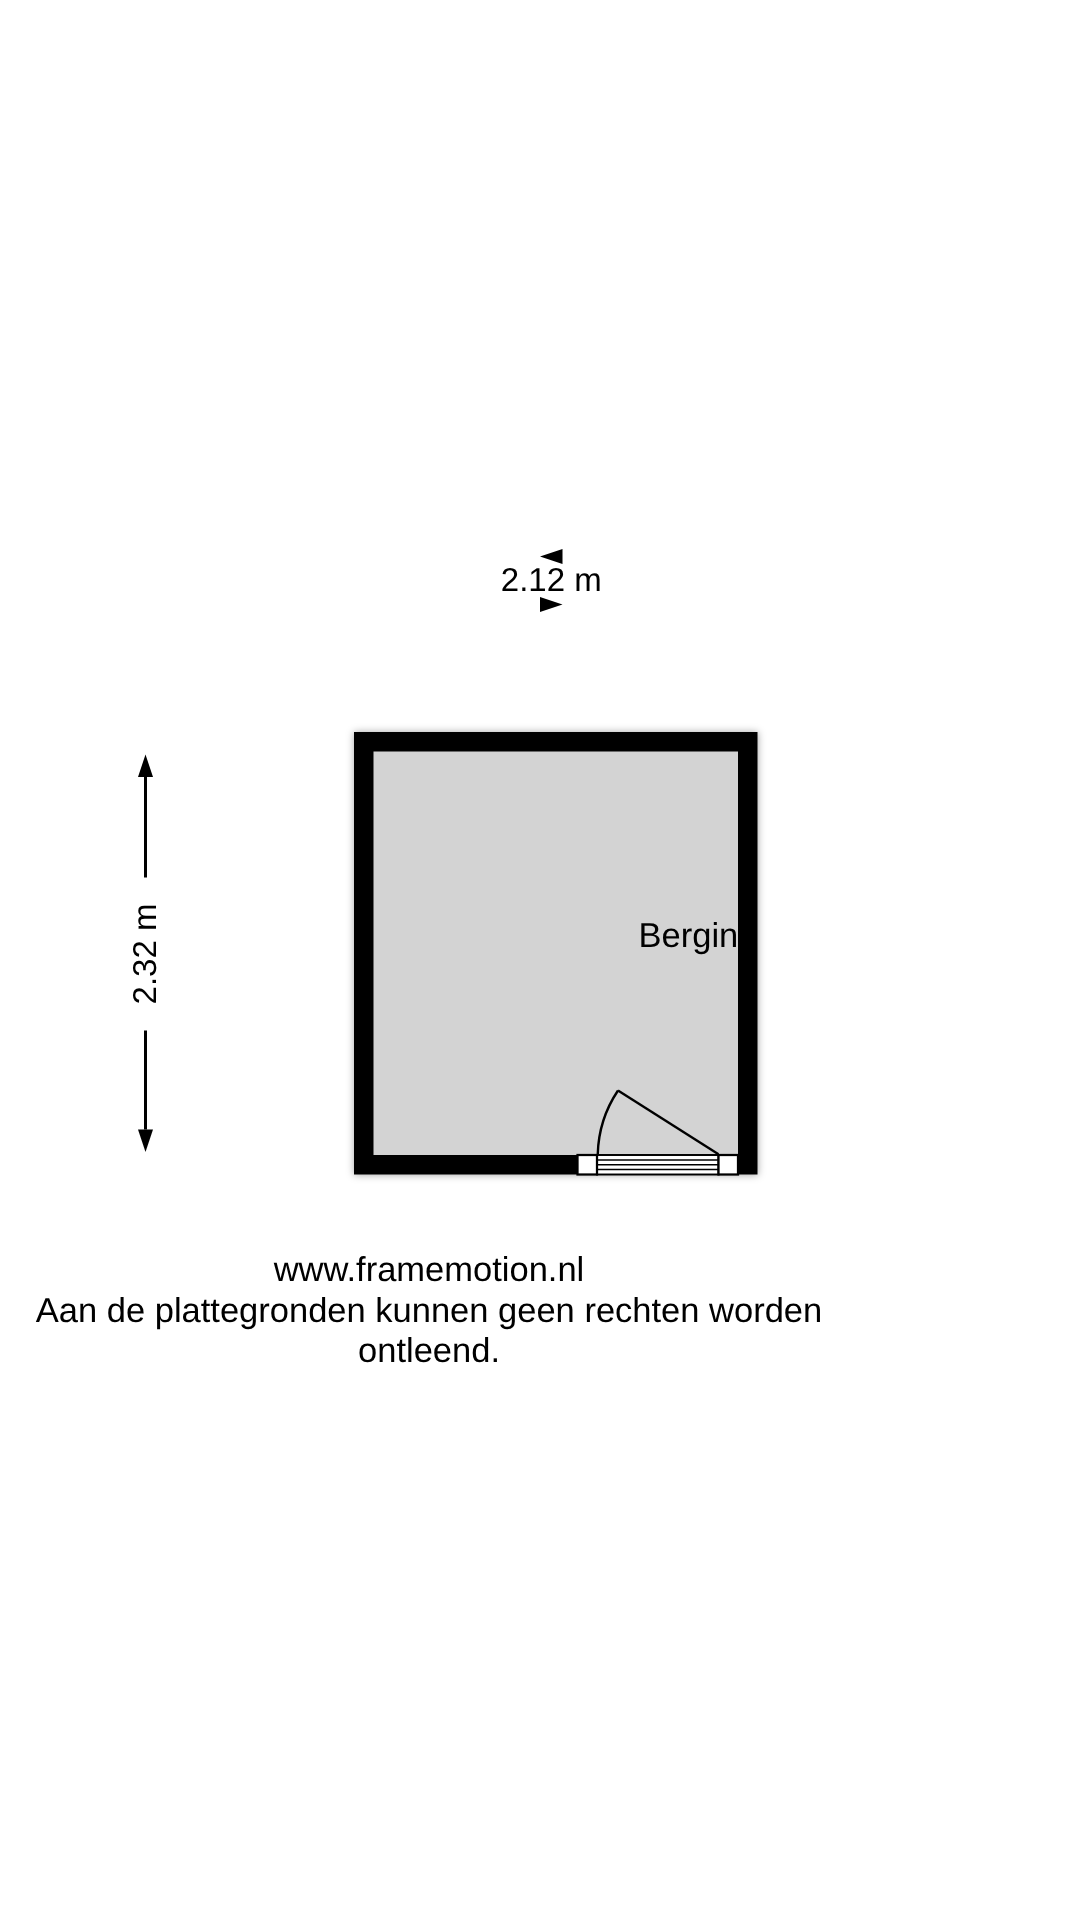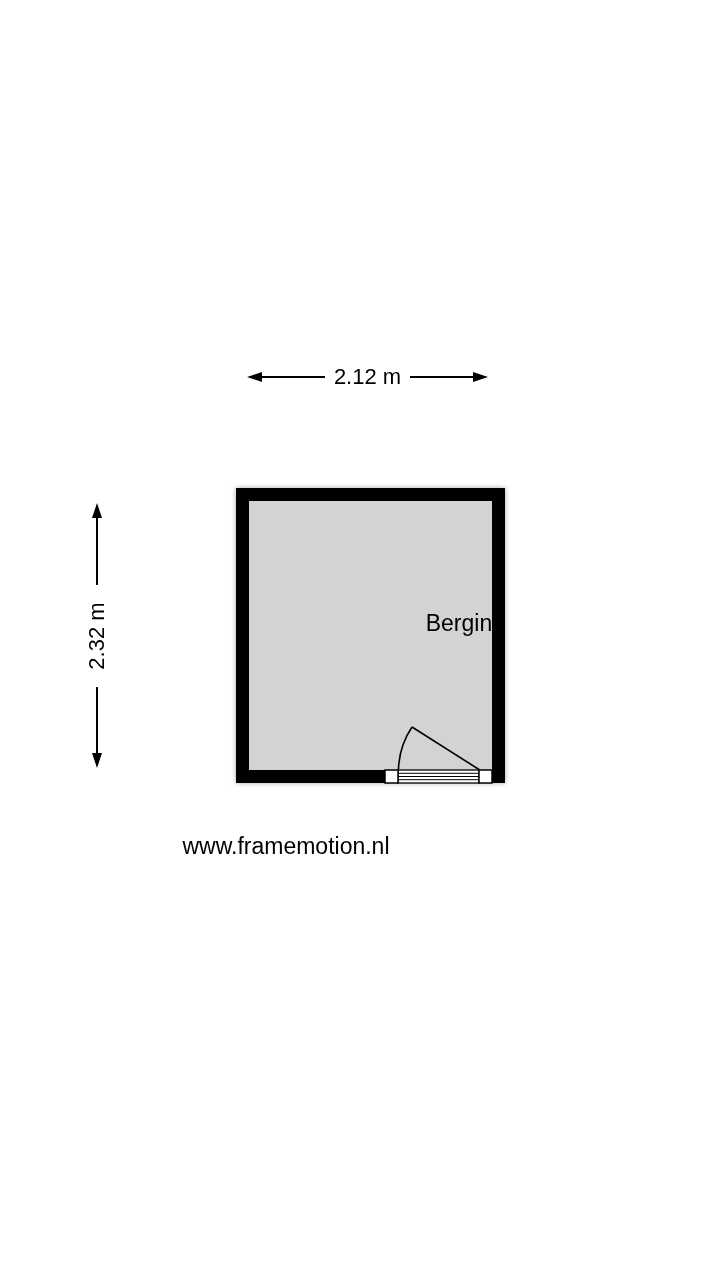--- a/index.html
+++ b/index.html
@@ -23,20 +23,21 @@
 
   
   .dim-top {
     position: absolute;
     left: 247px;
     top: 366px;
     width: 241px;
     height: 22px;
     display: flex;
     align-items: center;
+    flex-direction: column;
   }
   .dim-line-h { flex: 1; height: 2px; background: var(--line); }
   .dim-label-h {
     padding: 0 9px;
     font-size: 22px;
     line-height: 22px;
     white-space: nowrap;
     color: var(--text);
   }
   .ah { width: 0; height: 0; display: block; }
@@ -152,15 +153,16 @@
 
     <rect x="385" y="770" width="13" height="13" fill="#ffffff" stroke="#000000" stroke-width="1.5"></rect>
     <rect x="479" y="770" width="13" height="13" fill="#ffffff" stroke="#000000" stroke-width="1.5"></rect>
 
     <path d="M 398.5 769.5 A 80 80 0 0 1 412 727" fill="none" stroke="#000000" stroke-width="1.6"></path>
     <line x1="479" y1="769.5" x2="412" y2="727" stroke="#000000" stroke-width="1.6"></line>
   </svg>
 
   <div class="footer">
     <div>www.framemotion.nl</div>
+    <div>Aan de plattegronden kunnen geen rechten worden ontleend.</div>
   </div>
 
 </div>
 
 </body></html>

